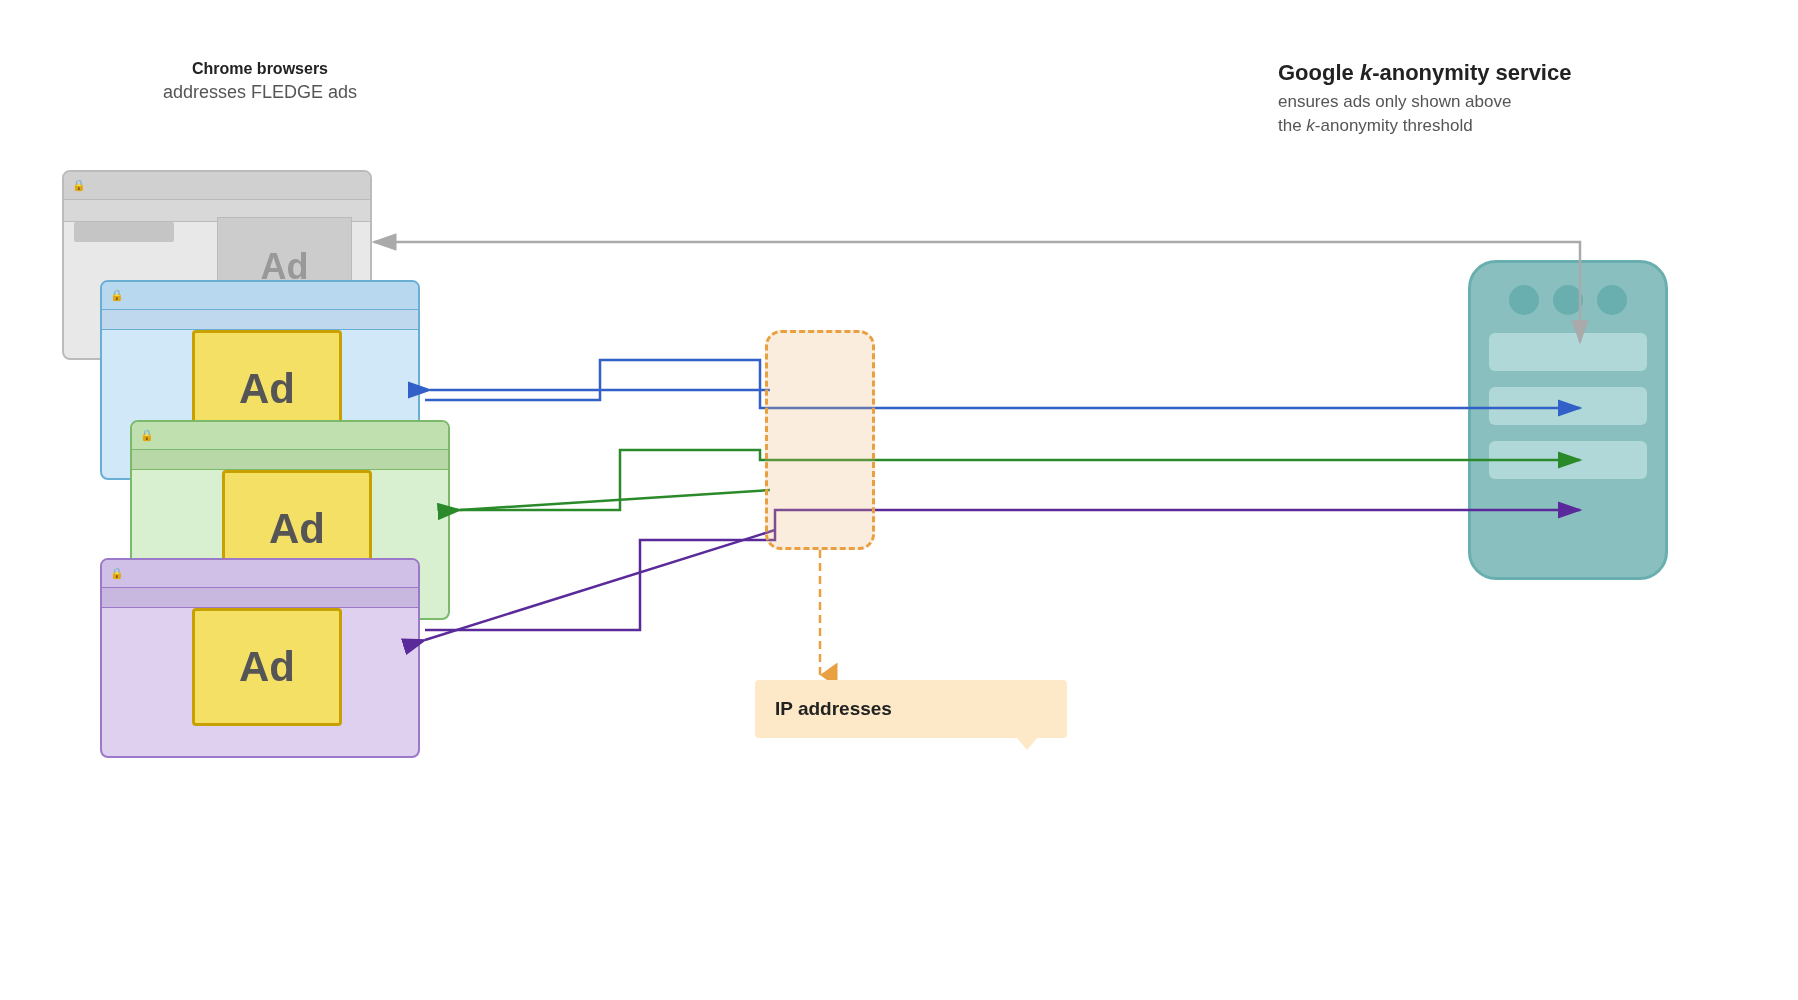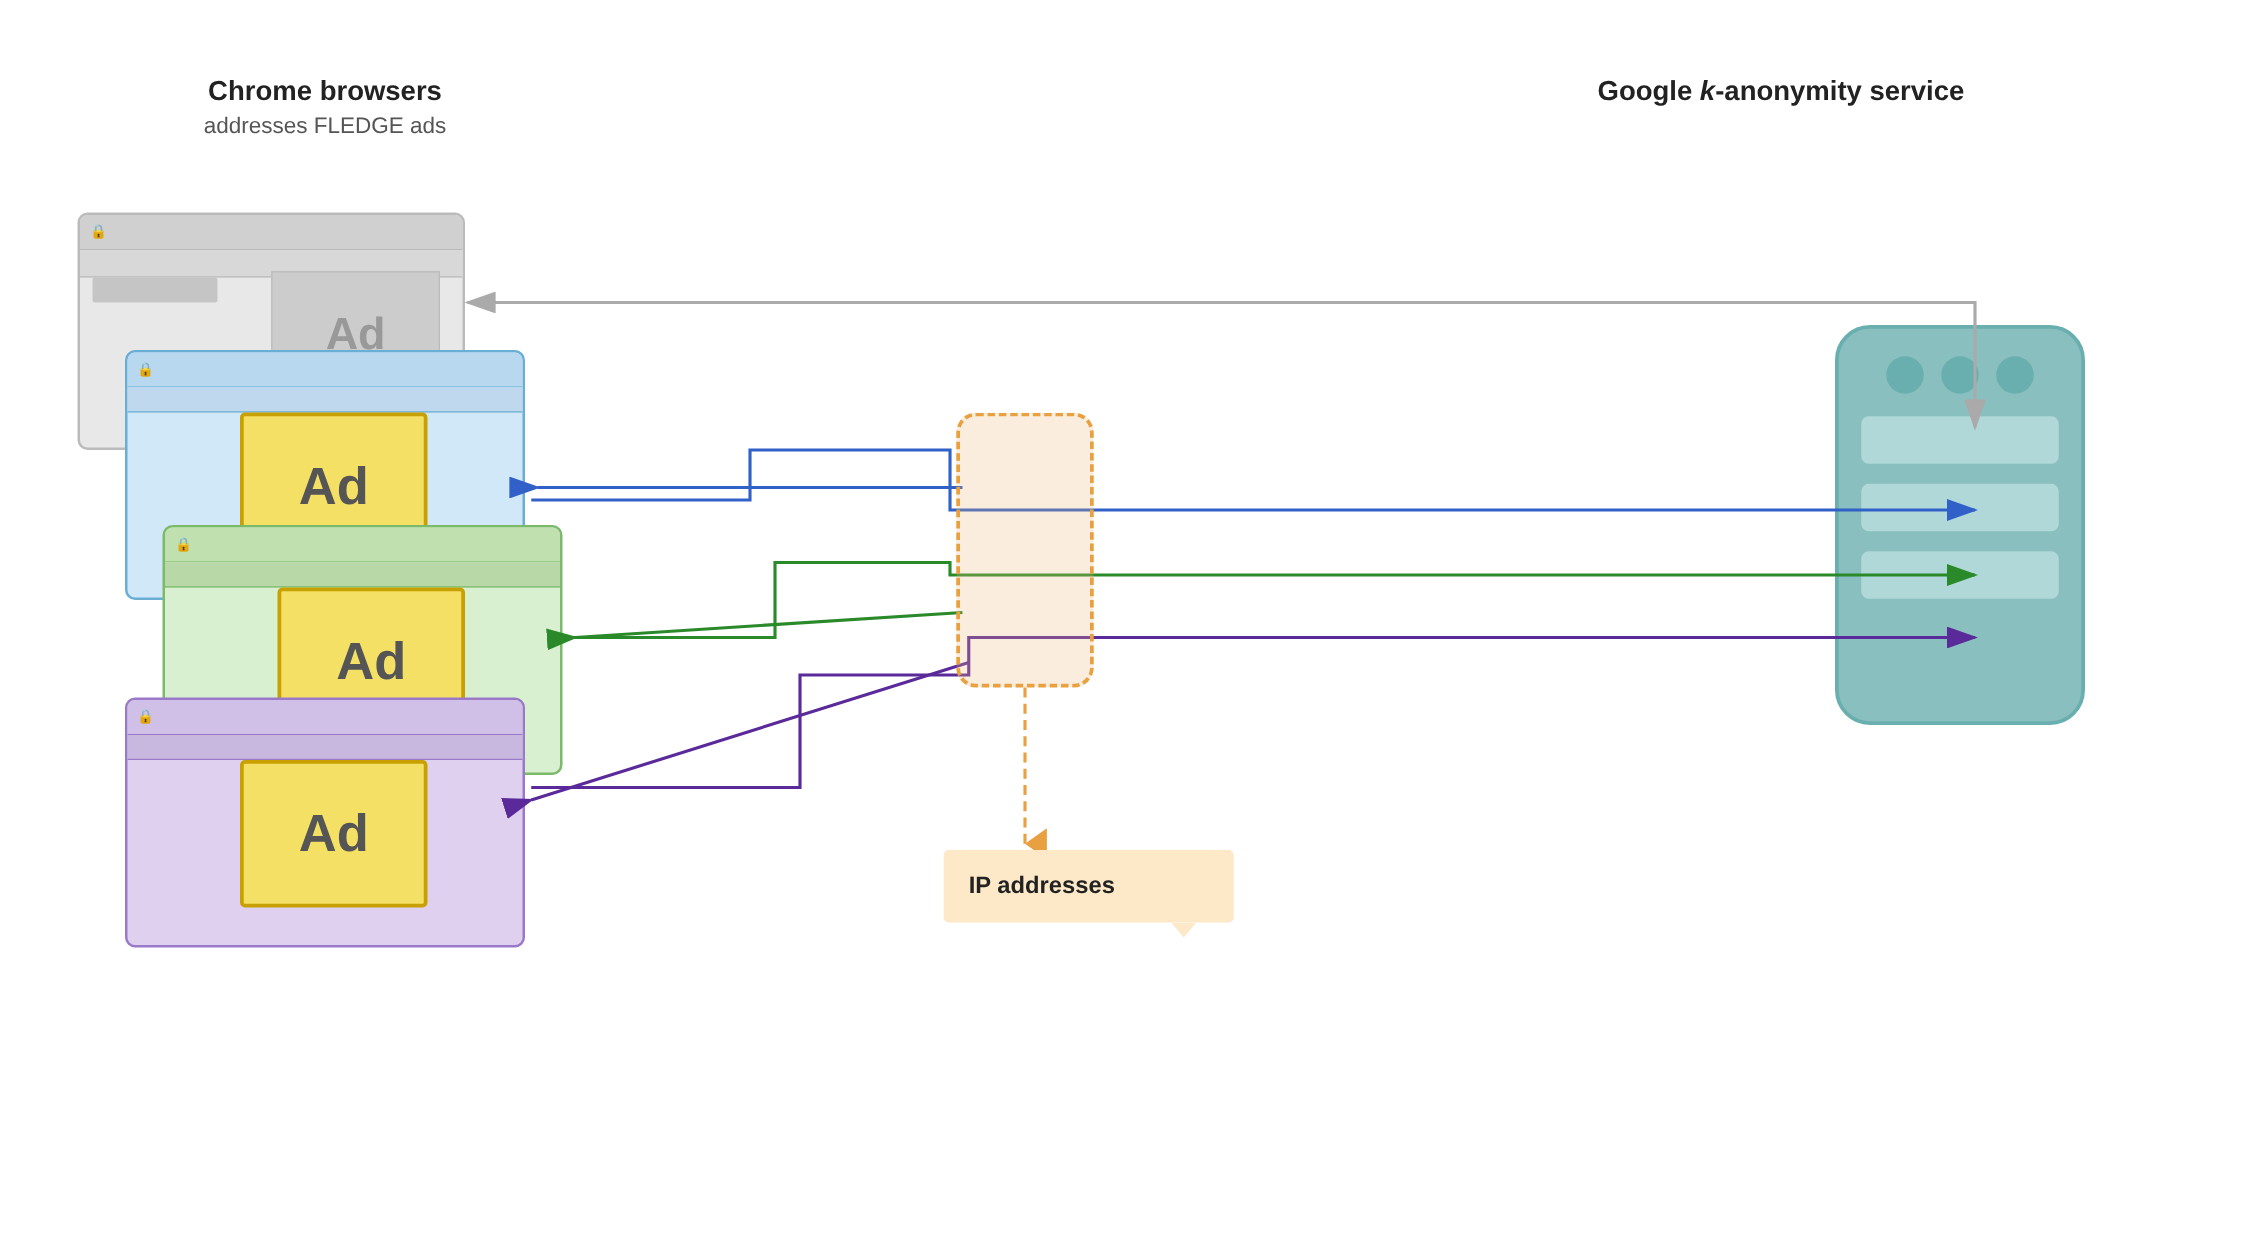--- a/index.html
+++ b/index.html
@@ -21,21 +21,21 @@
     
     .header-left {
       position: absolute;
       top: 60px;
       left: 100px;
       text-align: center;
       width: 320px;
     }
     .header-left .title {
       font-weight: bold;
-      font-size: 22px;
+      font-size: 16px;
       color: #222;
     }
     .header-left .subtitle {
       font-size: 18px;
       color: #555;
       margin-top: 4px;
     }
 
     .header-right {
       position: absolute;
@@ -331,21 +331,21 @@
       border-radius: 16px;
       background: rgba(240,185,120,0.25);
       z-index: 6;
     }
 
     
     .ip-note {
       position: absolute;
       left: 755px;
       top: 680px;
-      width: 232px;
+      width: 312px;
       padding: 18px 20px;
       background: #fde8c8;
       border-radius: 4px;
       z-index: 6;
     }
     .ip-note::after {
       content: '';
       position: absolute;
       bottom: -12px;
       right: 30px;
@@ -373,20 +373,23 @@
 
   <div class="header-left">
     <div class="title">Chrome browsers</div>
     <div class="subtitle">addresses FLEDGE ads</div>
   </div>
 
   <div class="header-right">
     <div class="title">
       <span>Google </span><em>k</em><span>-anonymity service</span>
     </div>
+    <div class="subtitle">
+      ensures ads only shown above<br>the <em>k</em>-anonymity threshold
+    </div>
   </div>
 
   <div class="browser browser-gray">
     <div class="browser-bar">
       <span class="lock-icon">🔒</span>
     </div>
     <div class="tab-bar"></div>
     <div class="tab1"></div>
     <div class="ad-box">Ad</div>
   </div>

